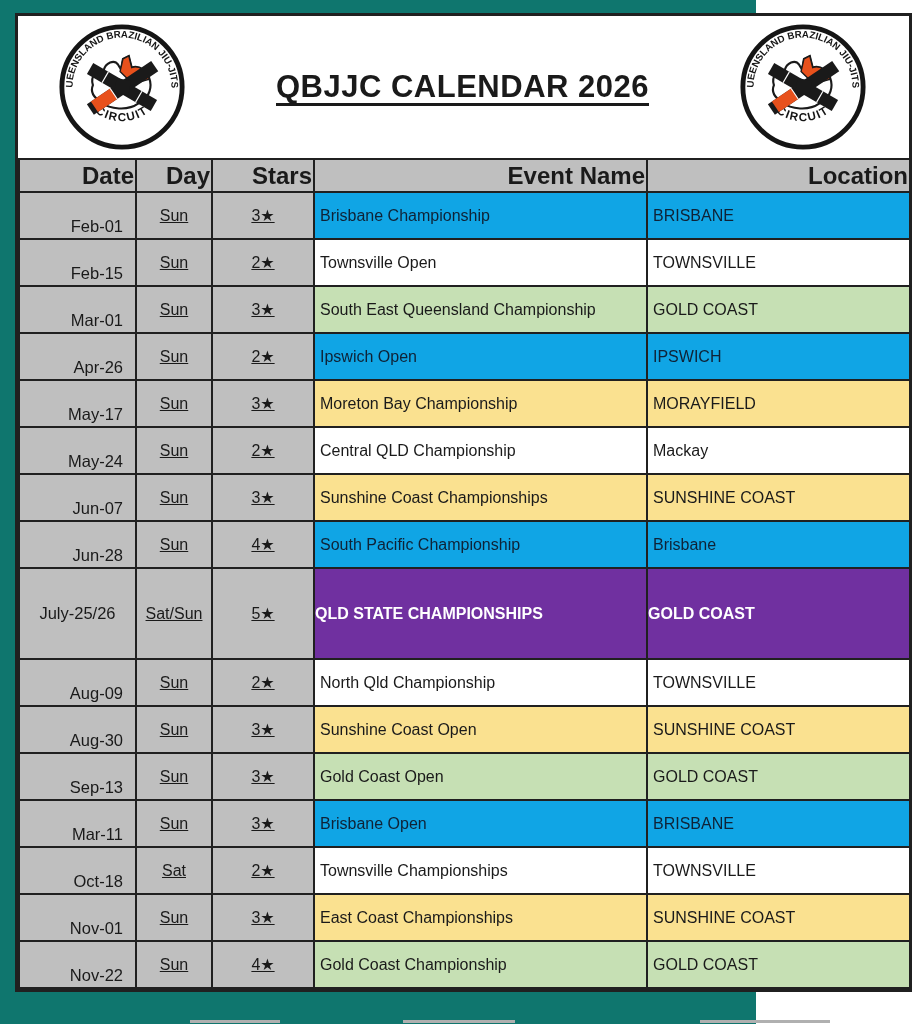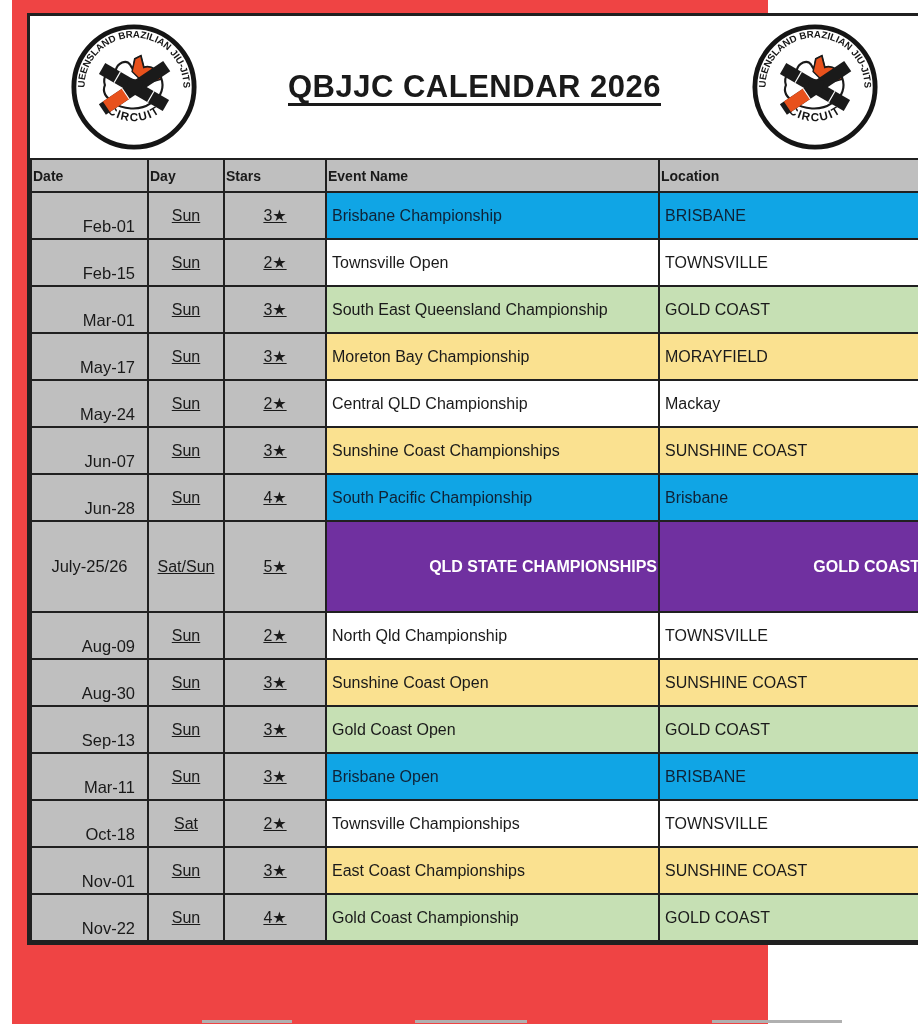--- a/index.html
+++ b/index.html
@@ -5,21 +5,21 @@
   html, body {
     margin: 0;
     padding: 0;
     background: #ffffff;
     width: 918px;
     height: 1024px;
     font-family: "Liberation Sans", "DejaVu Sans", sans-serif;
     color: #1a1a1a;
     overflow: hidden;
   }
-  .page { position: relative; width: 756px; height: 1024px; background: #ef4444; margin-left: 12px; }
+  .page { position: relative; width: 756px; height: 1024px; background: #0f766e; }
 
   .frame {
     position: absolute;
     left: 15px; top: 13px;
     width: 891px;
     border: 3px solid #202020;
     box-sizing: content-box;
     background: #fff;
   }
 
@@ -49,23 +49,23 @@
   
   table.cal {
     width: 100%;
     border-collapse: collapse;
     table-layout: fixed;
   }
   th, td { border: 2.4px solid #202020; overflow: hidden; }
   th {
     background: var(--c-gray, #BFBFBF);
     height: 29px;
-    font-size: 14px;
+    font-size: 24px;
     font-weight: bold;
-    text-align: left;
+    text-align: right;
     vertical-align: middle;
   }
   td { font-size: 16px; height: 43px; }
   td.date {
     background: var(--c-gray, #BFBFBF);
     text-align: right;
     vertical-align: bottom;
     padding: 0 12px 2px 0;
     font-size: 16.5px;
   }
@@ -81,21 +81,21 @@
     padding-left: 5px;
   }
   tr.row-white  td.event, tr.row-white  td.location { background: var(--c-white,  #FFFFFF); }
   tr.row-blue   td.event, tr.row-blue   td.location { background: var(--c-blue,   #10A5E5); color: #0f2236; }
   tr.row-green  td.event, tr.row-green  td.location { background: var(--c-green,  #C6E0B4); }
   tr.row-yellow td.event, tr.row-yellow td.location { background: var(--c-yellow, #FAE190); }
   tr.row-purple td.event, tr.row-purple td.location {
     background: var(--c-purple, #7030A0);
     color: #ffffff;
     font-weight: bold;
-    text-align: right;
+    text-align: left;
     padding-left: 0;
   }
   tr.tall td { height: 87px; }
   tr.tall td.date { text-align: center; vertical-align: middle; padding: 0; }
 
   
   .artifact { position: absolute; top: 1020px; height: 3px; background: #b0b0b0; }
   .a1 { left: 190px; width: 90px; }
   .a2 { left: 403px; width: 112px; }
   .a3 { left: 700px; width: 130px; }
@@ -183,20 +183,27 @@
             <td class="event">Townsville Open</td>
             <td class="location">TOWNSVILLE</td>
           </tr>
           <tr class="row-green">
             <td class="date">Mar-01</td>
             <td class="day">Sun</td>
             <td class="stars">3★</td>
             <td class="event">South East Queensland Championship</td>
             <td class="location">GOLD COAST</td>
           </tr>
+          <tr class="row-blue">
+            <td class="date">Apr-26</td>
+            <td class="day">Sun</td>
+            <td class="stars">2★</td>
+            <td class="event">Ipswich Open</td>
+            <td class="location">IPSWICH</td>
+          </tr>
           <tr class="row-yellow">
             <td class="date">May-17</td>
             <td class="day">Sun</td>
             <td class="stars">3★</td>
             <td class="event">Moreton Bay Championship</td>
             <td class="location">MORAYFIELD</td>
           </tr>
           <tr class="row-white">
             <td class="date">May-24</td>
             <td class="day">Sun</td>

